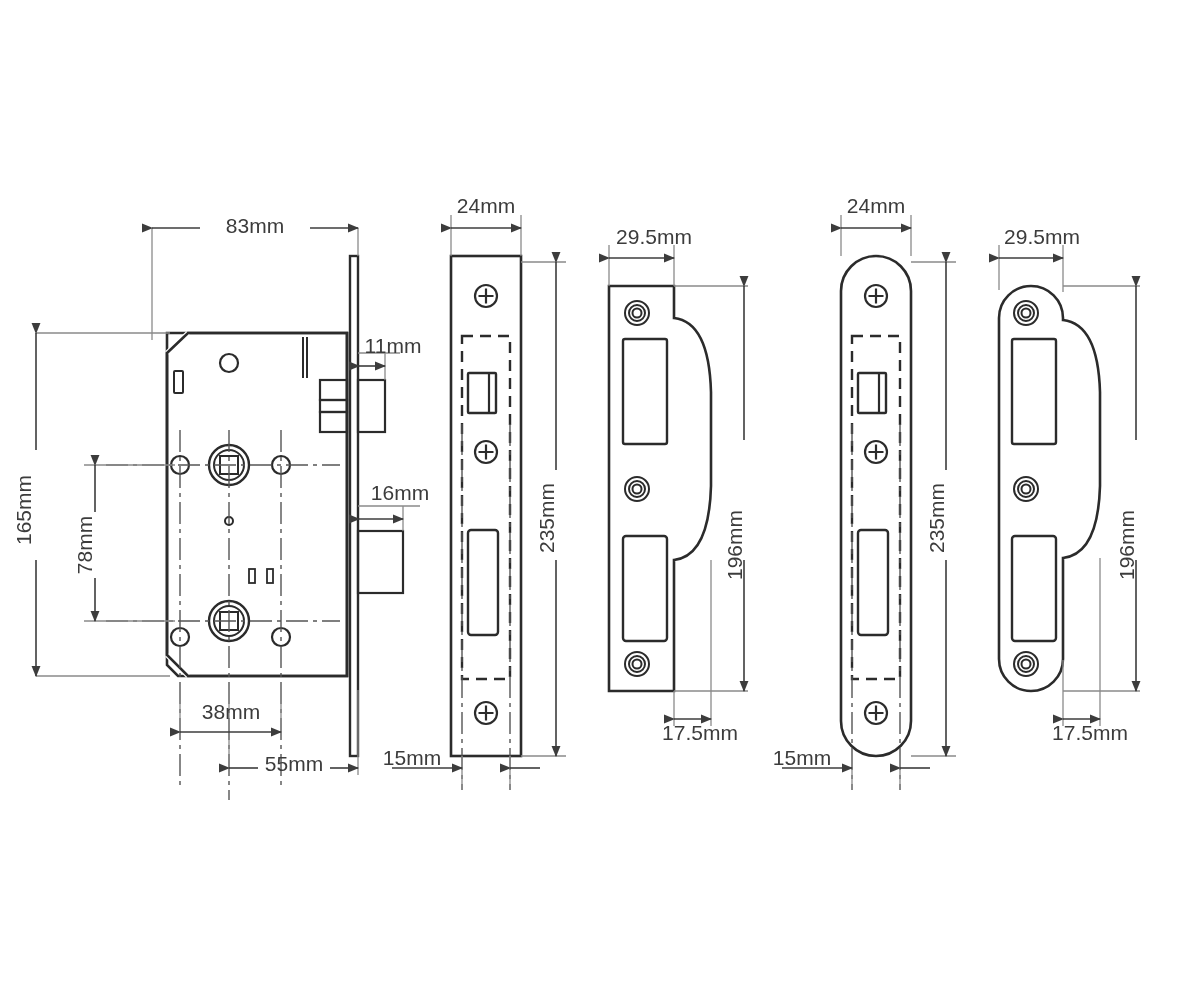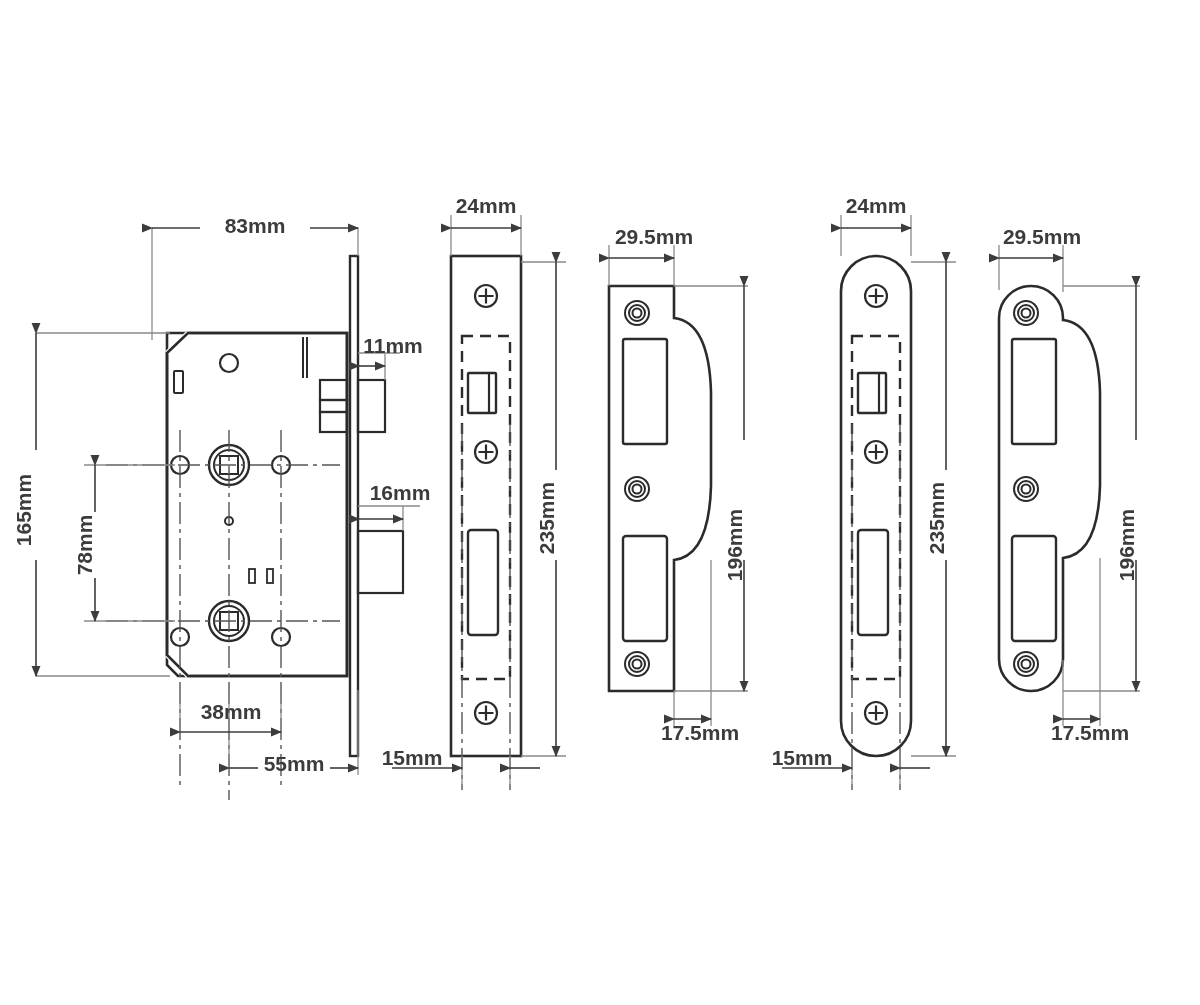--- a/index.html
+++ b/index.html
@@ -12,21 +12,20 @@
     font-family: "Liberation Sans", sans-serif;
     width: 1200px;
     height: 1005px;
     overflow: hidden;
   }
   #sheet {
     position: relative;
     width: 1200px;
     height: 1005px;
     background: #ffffff;
-    font-weight: bold;
   }
   #drawing {
     position: absolute;
     left: 0;
     top: 0;
     width: 1200px;
     height: 1005px;
   }
   .dimtext {
     font-family: "Liberation Sans", sans-serif;

